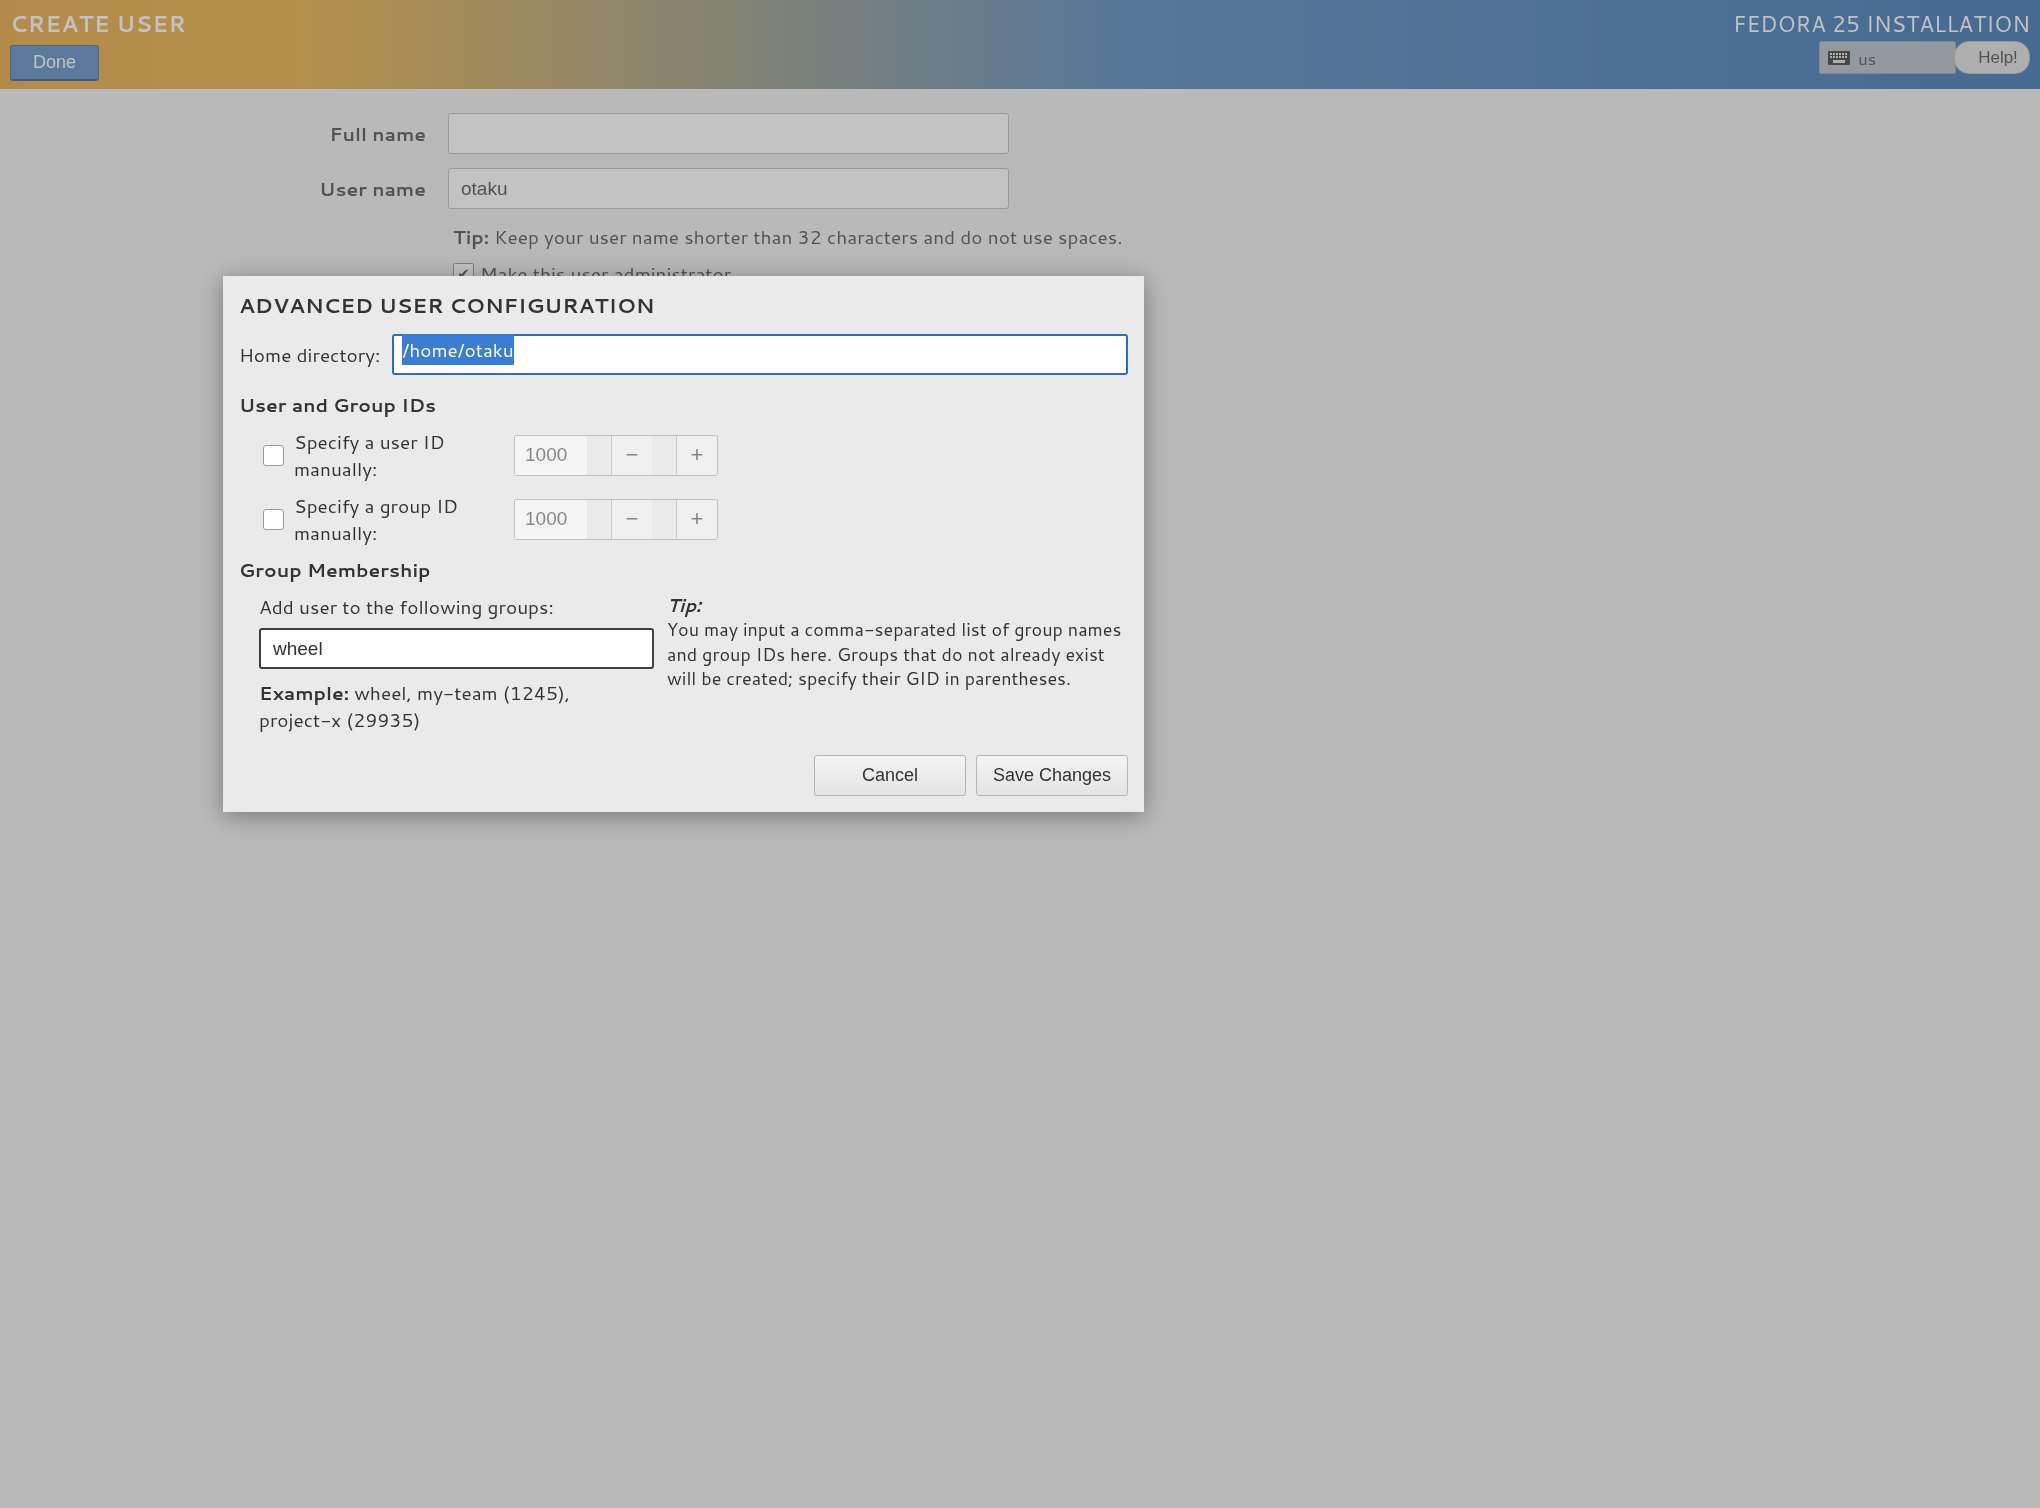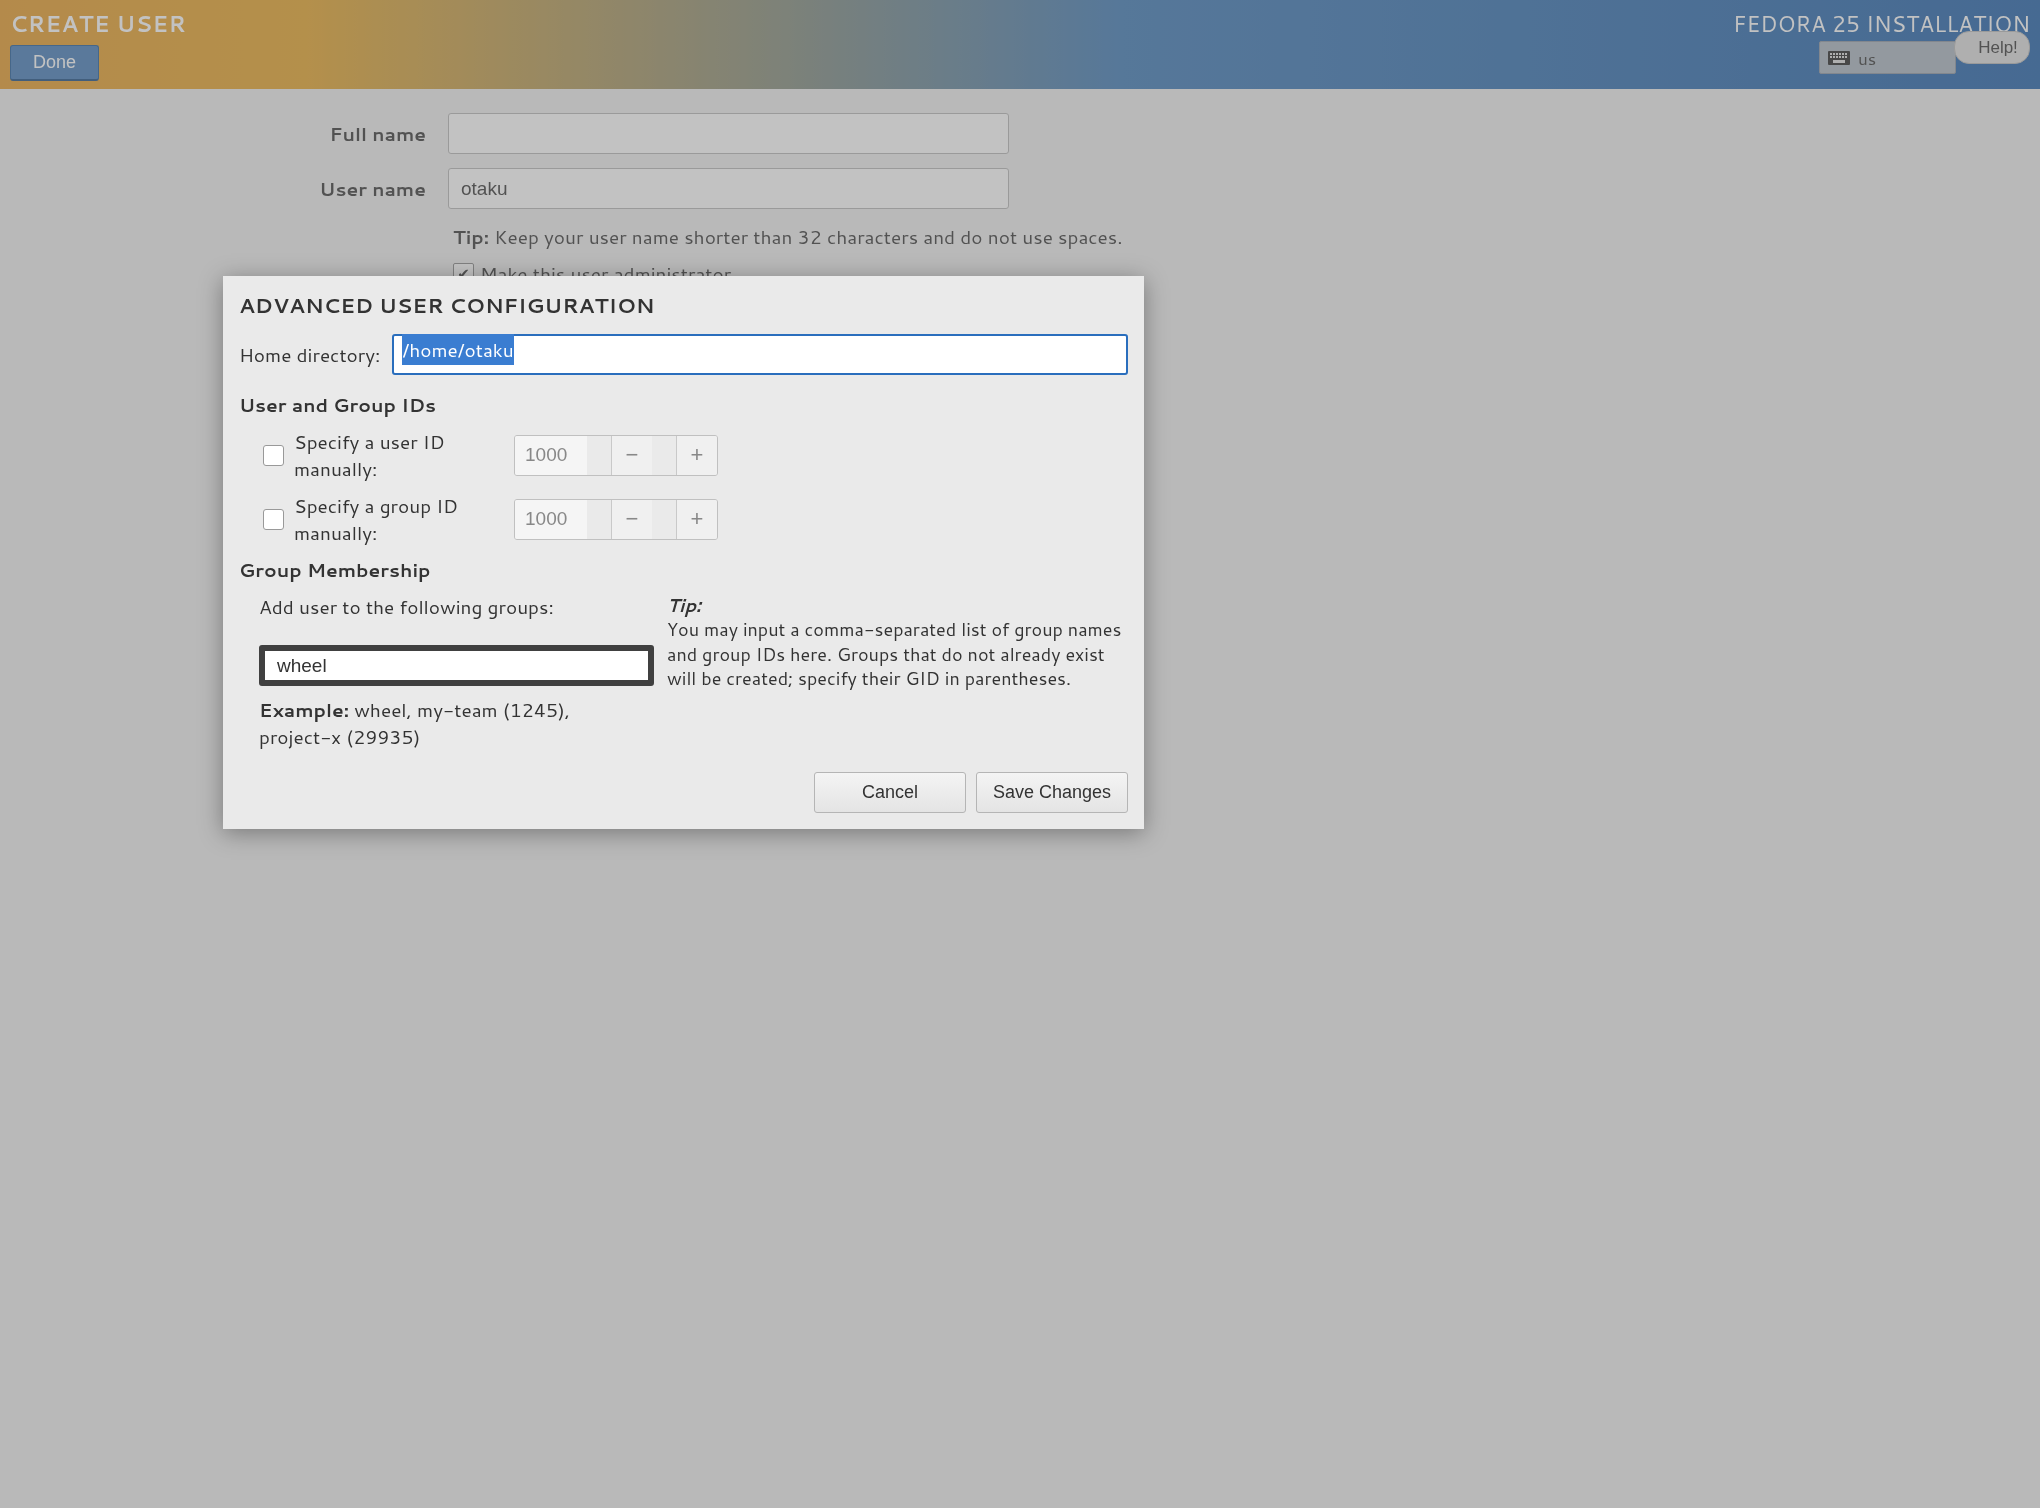--- a/index.html
+++ b/index.html
@@ -54,21 +54,21 @@
   align-items: center;
   padding: 0 8px;
   gap: 8px;
   font-size: 17px;
   color: #333;
 }
 .kbd-indicator svg { flex-shrink: 0; }
 .help-btn {
   position: absolute;
   right: 10px;
-  top: 31px;
+  top: 41px;
   width: 76px;
   height: 33px;
   background: #dcdcdc;
   border: 1px solid #b7b7b7;
   border-radius: 15px;
   font-size: 17px;
   cursor: pointer;
   color: #333;
   padding-left: 12px;
 }
@@ -222,28 +222,27 @@
 }
 .membership {
   display: flex;
   gap: 28px;
 }
 .memb-left { width: 400px; padding-left: 20px; }
 .memb-label { font-size: 19px; color: #333; margin-bottom: 8px; }
 .groups-input {
   width: 395px;
   height: 41px;
-  border: 6px solid #404040;
+  border: 2px solid #404040;
   border-radius: 3px;
   background: #fff;
   font-size: 19px;
   padding: 0 12px;
   color: #333;
   margin-bottom: 10px;
-  margin-top: 17px;
 }
 .example { font-size: 19px; color: #333; }
 .example b { font-weight: 700; }
 .memb-right { flex: 1; font-size: 18px; color: #333; line-height: 1.35; }
 .memb-right i { font-style: italic; font-weight: 700; }
 .dlg-buttons {
   display: flex;
   justify-content: flex-end;
   gap: 10px;
   margin-top: 22px;

